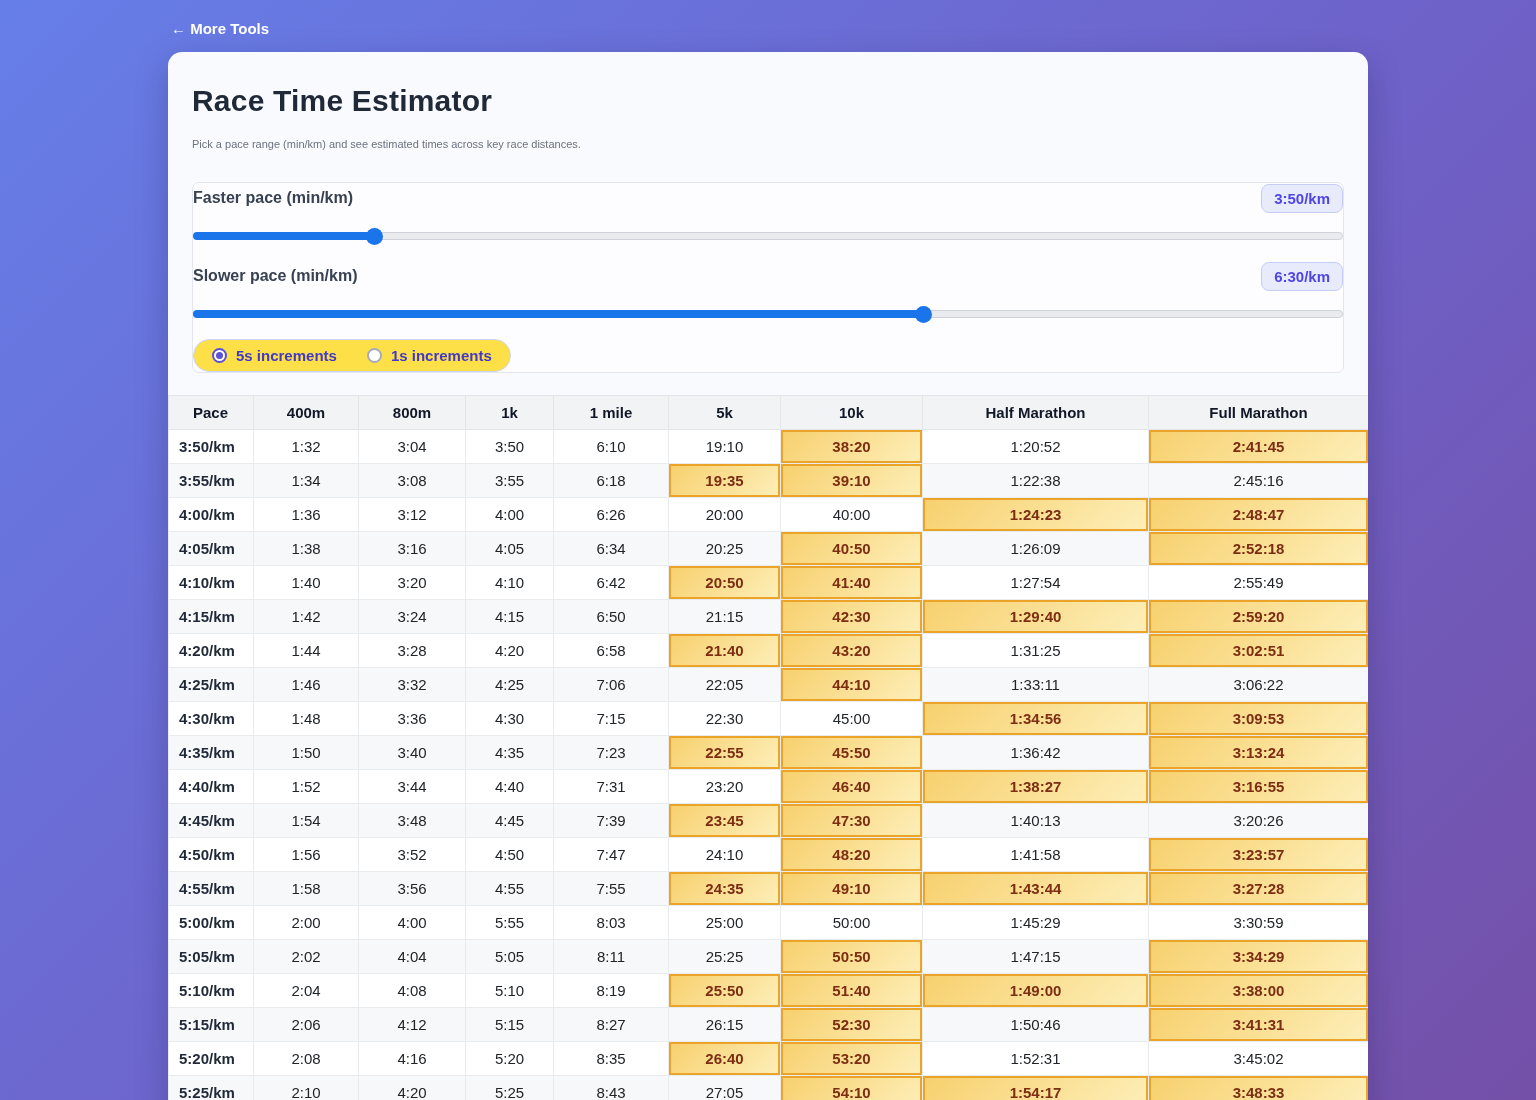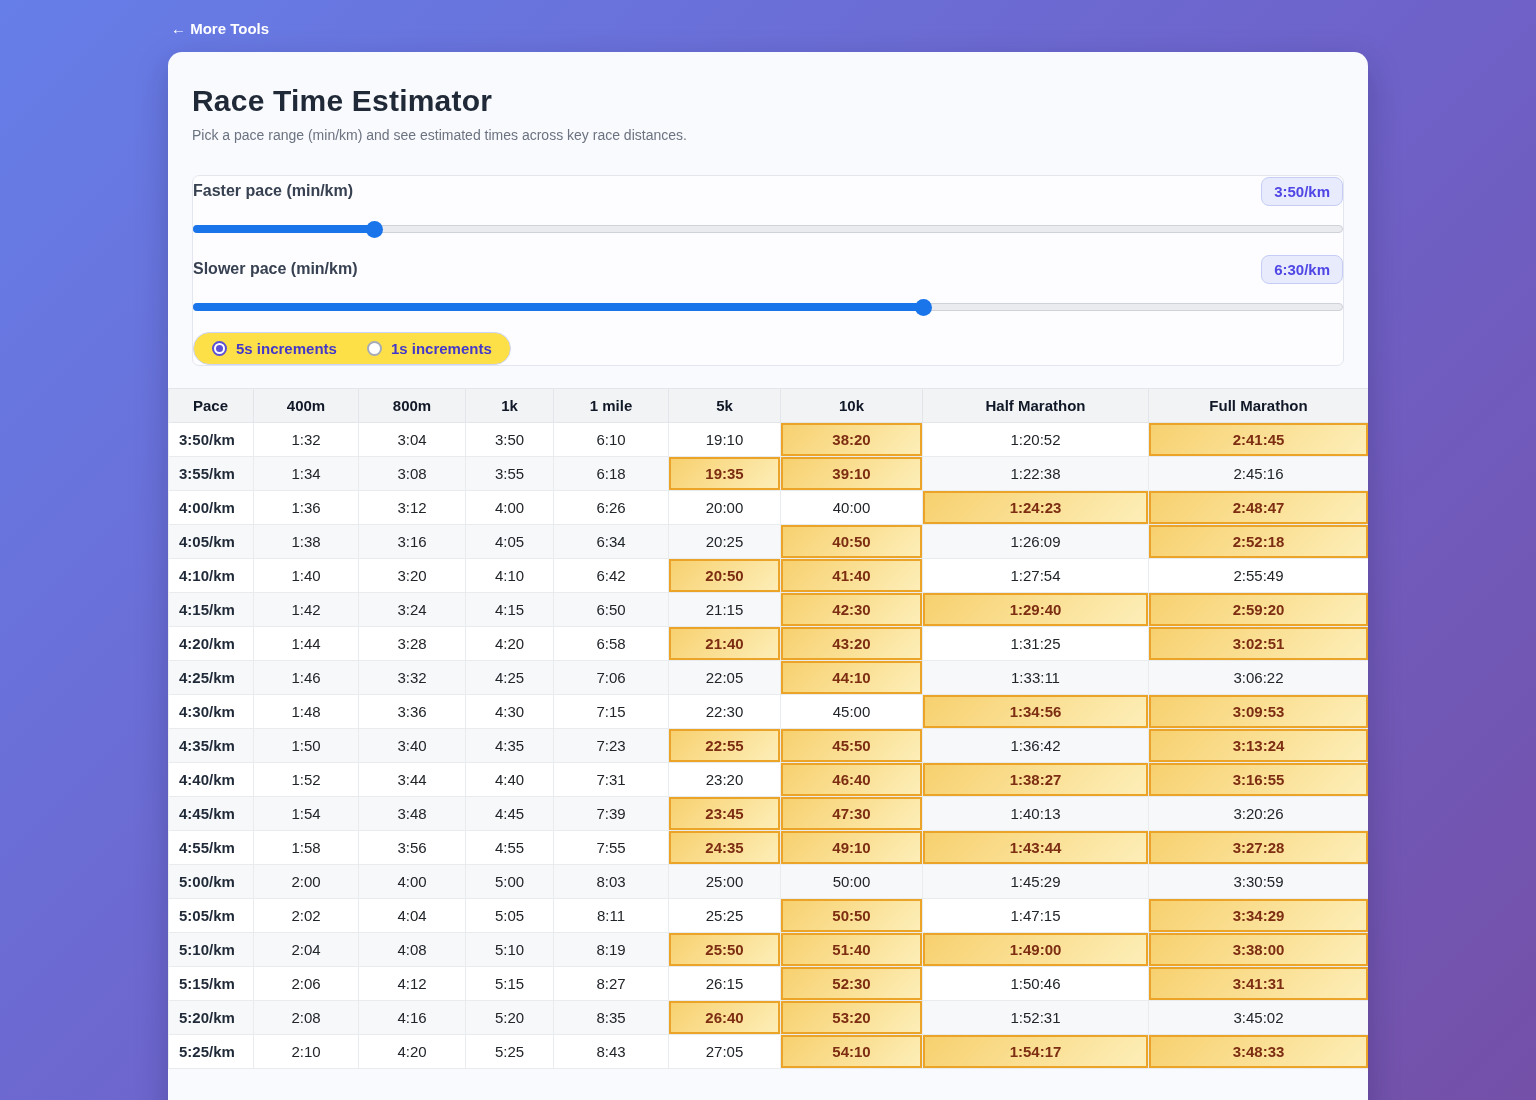--- a/index.html
+++ b/index.html
@@ -13,21 +13,21 @@
     color: #ffffff; font-size: 15px; font-weight: 700; cursor: pointer;
   }
   .card {
     position: absolute; left: 168px; top: 52px; width: 1200px; height: 1200px;
     background: #f9fafd; border-radius: 14px;
     box-shadow: 0 12px 32px rgba(20, 20, 60, 0.25);
     overflow: hidden;
   }
   .card-top { padding: 24px 24px 0 24px; }
   .page-title { font-size: 30px; font-weight: 700; color: #1f2937; letter-spacing: 0.2px; margin-top: 8px; }
-  .page-subtitle { font-size: 14px; color: #6b7280; margin-top: 9px; }
+  .page-subtitle { font-size: 11px; color: #6b7280; margin-top: 20px; }
 
   .controls {
     margin-top: 32px; border: 1px solid #e3e6ef; border-radius: 7px;
     background: #fdfdff; padding: 0;
   }
   .control-row { display: flex; justify-content: space-between; align-items: center; height: 30px; }
   .control-label { font-size: 16px; font-weight: 700; color: #374151; }
   .pace-badge {
     background: #e7ebfc; border: 1px solid #c5cdf6; border-radius: 8px;
     color: #4f46e5; font-size: 15px; font-weight: 700; padding: 5px 12px;
@@ -280,35 +280,46 @@
           <td>1:54</td>
           <td>3:48</td>
           <td>4:45</td>
           <td>7:39</td>
           <td class="hl">23:45</td>
           <td class="hl">47:30</td>
           <td>1:40:13</td>
           <td>3:20:26</td>
         </tr>
         <tr>
+          <td class="pace-cell">4:50/km</td>
+          <td>1:56</td>
+          <td>3:52</td>
+          <td>4:50</td>
+          <td>7:47</td>
+          <td>24:10</td>
+          <td class="hl">48:20</td>
+          <td>1:41:58</td>
+          <td class="hl">3:23:57</td>
+        </tr>
+        <tr>
           <td class="pace-cell">4:55/km</td>
           <td>1:58</td>
           <td>3:56</td>
           <td>4:55</td>
           <td>7:55</td>
           <td class="hl">24:35</td>
           <td class="hl">49:10</td>
           <td class="hl">1:43:44</td>
           <td class="hl">3:27:28</td>
         </tr>
         <tr>
           <td class="pace-cell">5:00/km</td>
           <td>2:00</td>
           <td>4:00</td>
-          <td>5:00</td>
+          <td>5:55</td>
           <td>8:03</td>
           <td>25:00</td>
           <td>50:00</td>
           <td>1:45:29</td>
           <td>3:30:59</td>
         </tr>
         <tr>
           <td class="pace-cell">5:05/km</td>
           <td>2:02</td>
           <td>4:04</td>

